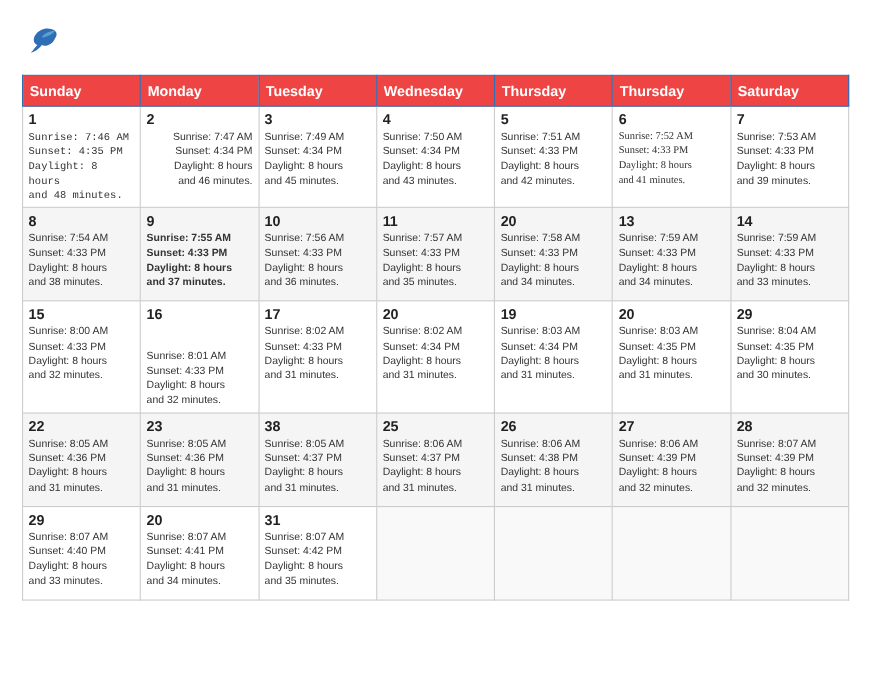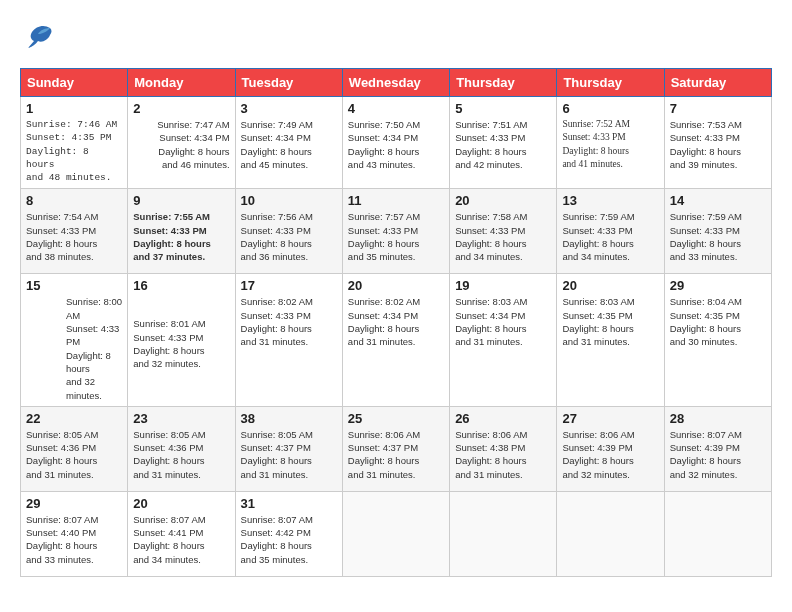--- a/index.html
+++ b/index.html
@@ -230,21 +230,21 @@
           <span class="day-num">14</span>
           <div class="day-info" style="white-space: pre-line;">Sunrise: 7:59 AM
 Sunset: 4:33 PM
 Daylight: 8 hours
 and 33 minutes.</div>
         </td>
       </tr>
       <tr>
         <td>
           <span class="day-num">15</span>
-          <div class="day-info" style="white-space: pre-line; margin-left: 40px;">Sunrise: 8:00 AM
+          <div class="day-info" style="white-space: pre-line;">Sunrise: 8:00 AM
 Sunset: 4:33 PM
 Daylight: 8 hours
 and 32 minutes.</div>
         </td>
         <td>
           <span class="day-num">16</span>
           <div class="day-info" style="white-space: pre-line; margin-top: 24px;">Sunrise: 8:01 AM
 Sunset: 4:33 PM
 Daylight: 8 hours
 and 32 minutes.</div>

